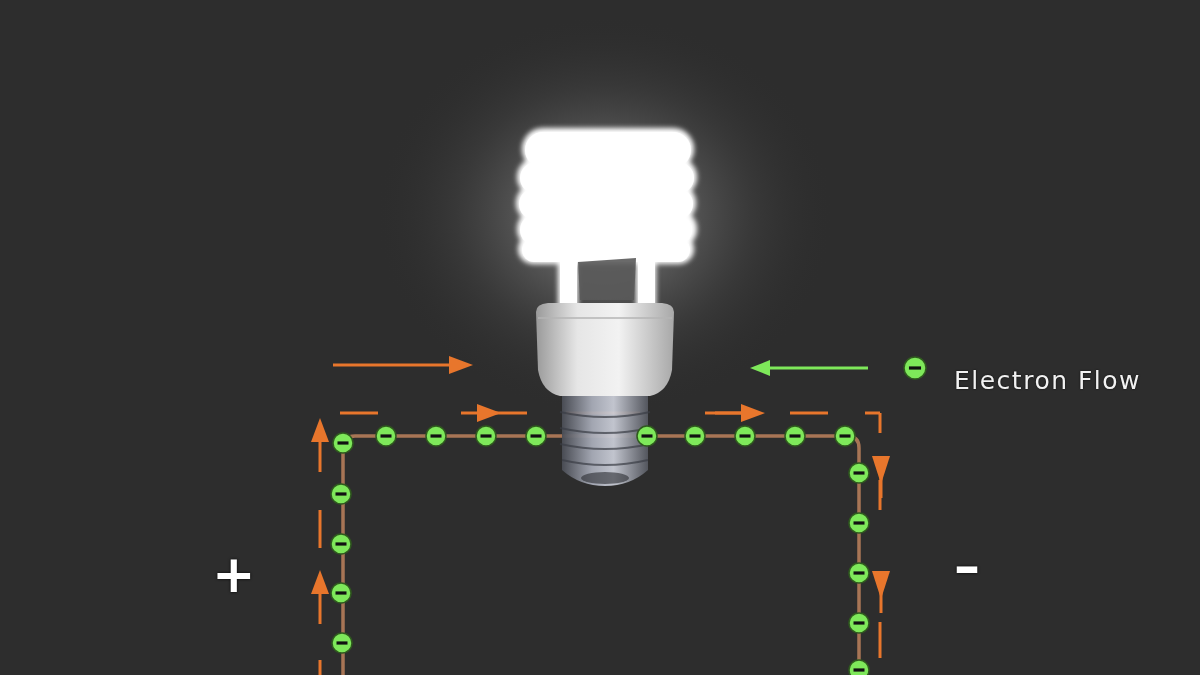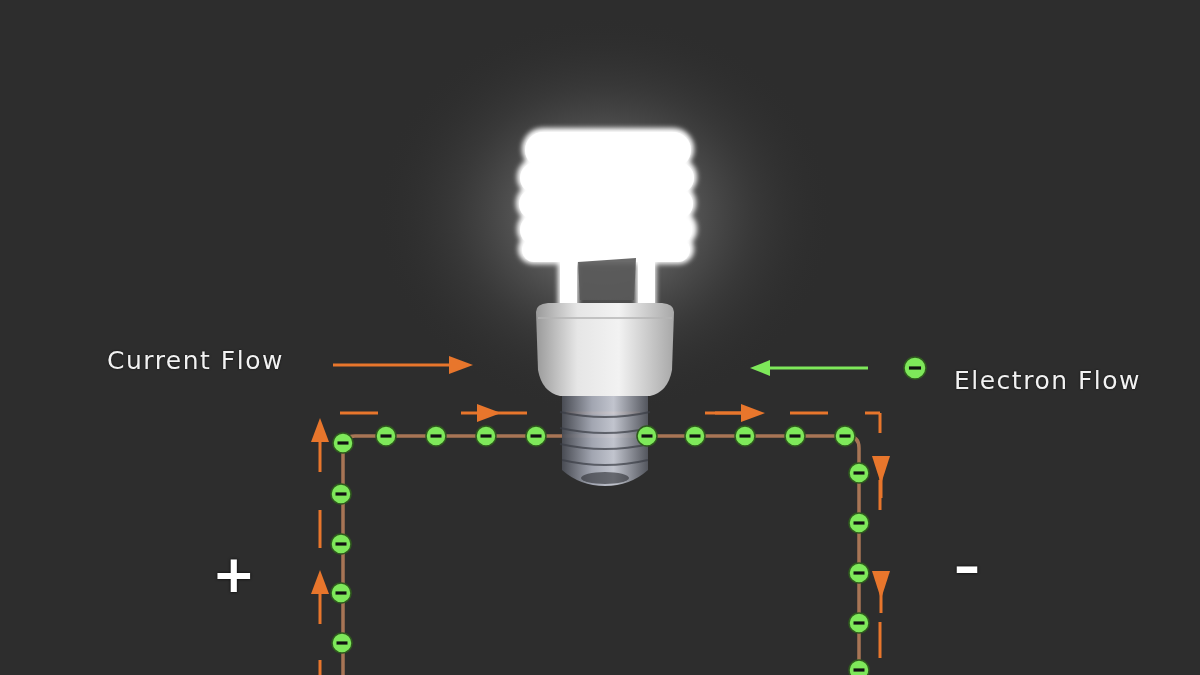--- a/index.html
+++ b/index.html
@@ -234,18 +234,17 @@
       </g>
 
     <g id="legend-electron">
         <g>
           <circle cx="915" cy="368" r="11" fill="#7ee85a" stroke="#2f5a1e" stroke-width="1.5"></circle>
           <rect x="908.95" y="366.4" width="12.100000000000001" height="3.2" fill="#111"></rect>
         </g>
       </g>
   </svg>
 
-  <div id="current-label" class="label">Current Flow</div>
   <div id="electron-label" class="label">Electron Flow</div>
 
   <div id="plus-term" class="terminal">+</div>
   <div id="minus-term" class="terminal">–</div>
 </div>
 
 </body></html>

